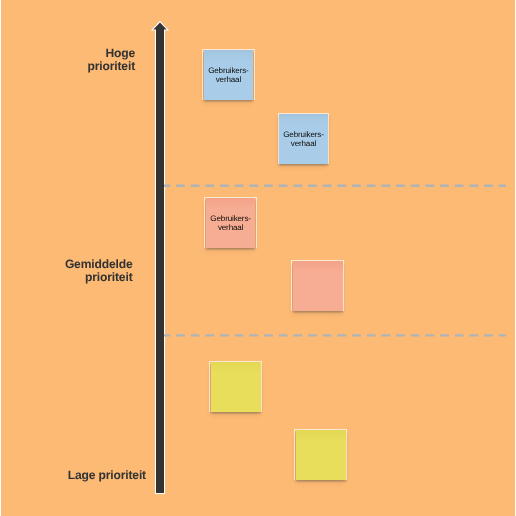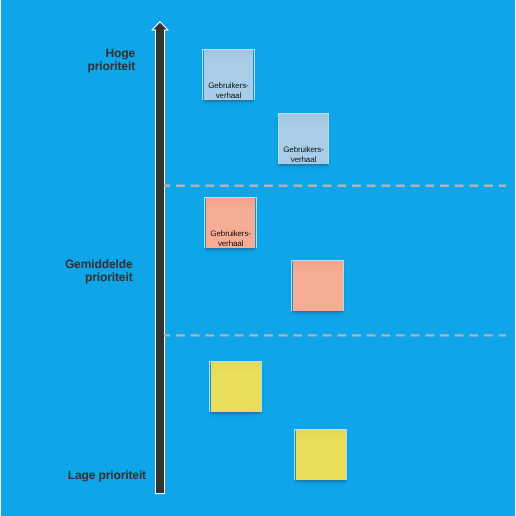--- a/index.html
+++ b/index.html
@@ -7,21 +7,21 @@
     margin: 0; padding: 0;
     width: 516px; height: 516px;
     overflow: hidden;
   }
   body {
     background: #F1F2F4;
     font-family: "Liberation Sans", sans-serif;
     -webkit-font-smoothing: antialiased;
     text-rendering: geometricPrecision;
   }
-  #board { position: relative; width: 516px; height: 516px; background: #0ea5e9; }
+  #board { position: relative; width: 516px; height: 516px; background: #fdba74; }
 
   .page-edge {
     position: absolute; top: 0; height: 516px; width: 1px;
     background: #ffffff; pointer-events: none;
   }
   .page-edge.left  { left: 0; }
   .page-edge.right { right: 0; }
 
   .overlay-svg { position: absolute; left: 0; top: 0; }
 
@@ -34,21 +34,21 @@
     line-height: 13.2px;
     text-align: right;
     white-space: pre-line;
     width: 140px;
   }
 
   .note {
     position: absolute;
     box-sizing: border-box;
     display: flex;
-    align-items: flex-end;
+    align-items: center;
     justify-content: center;
     text-align: center;
     color: #0b0b0b;
     font-size: 8.05px;
     line-height: 9.1px;
     letter-spacing: -0.14px;
     white-space: pre-line;
     box-shadow:
       0 1.6px 2.2px rgba(40,42,50,0.40),
       -1.4px 3.8px 5.5px rgba(40,42,50,0.075);

